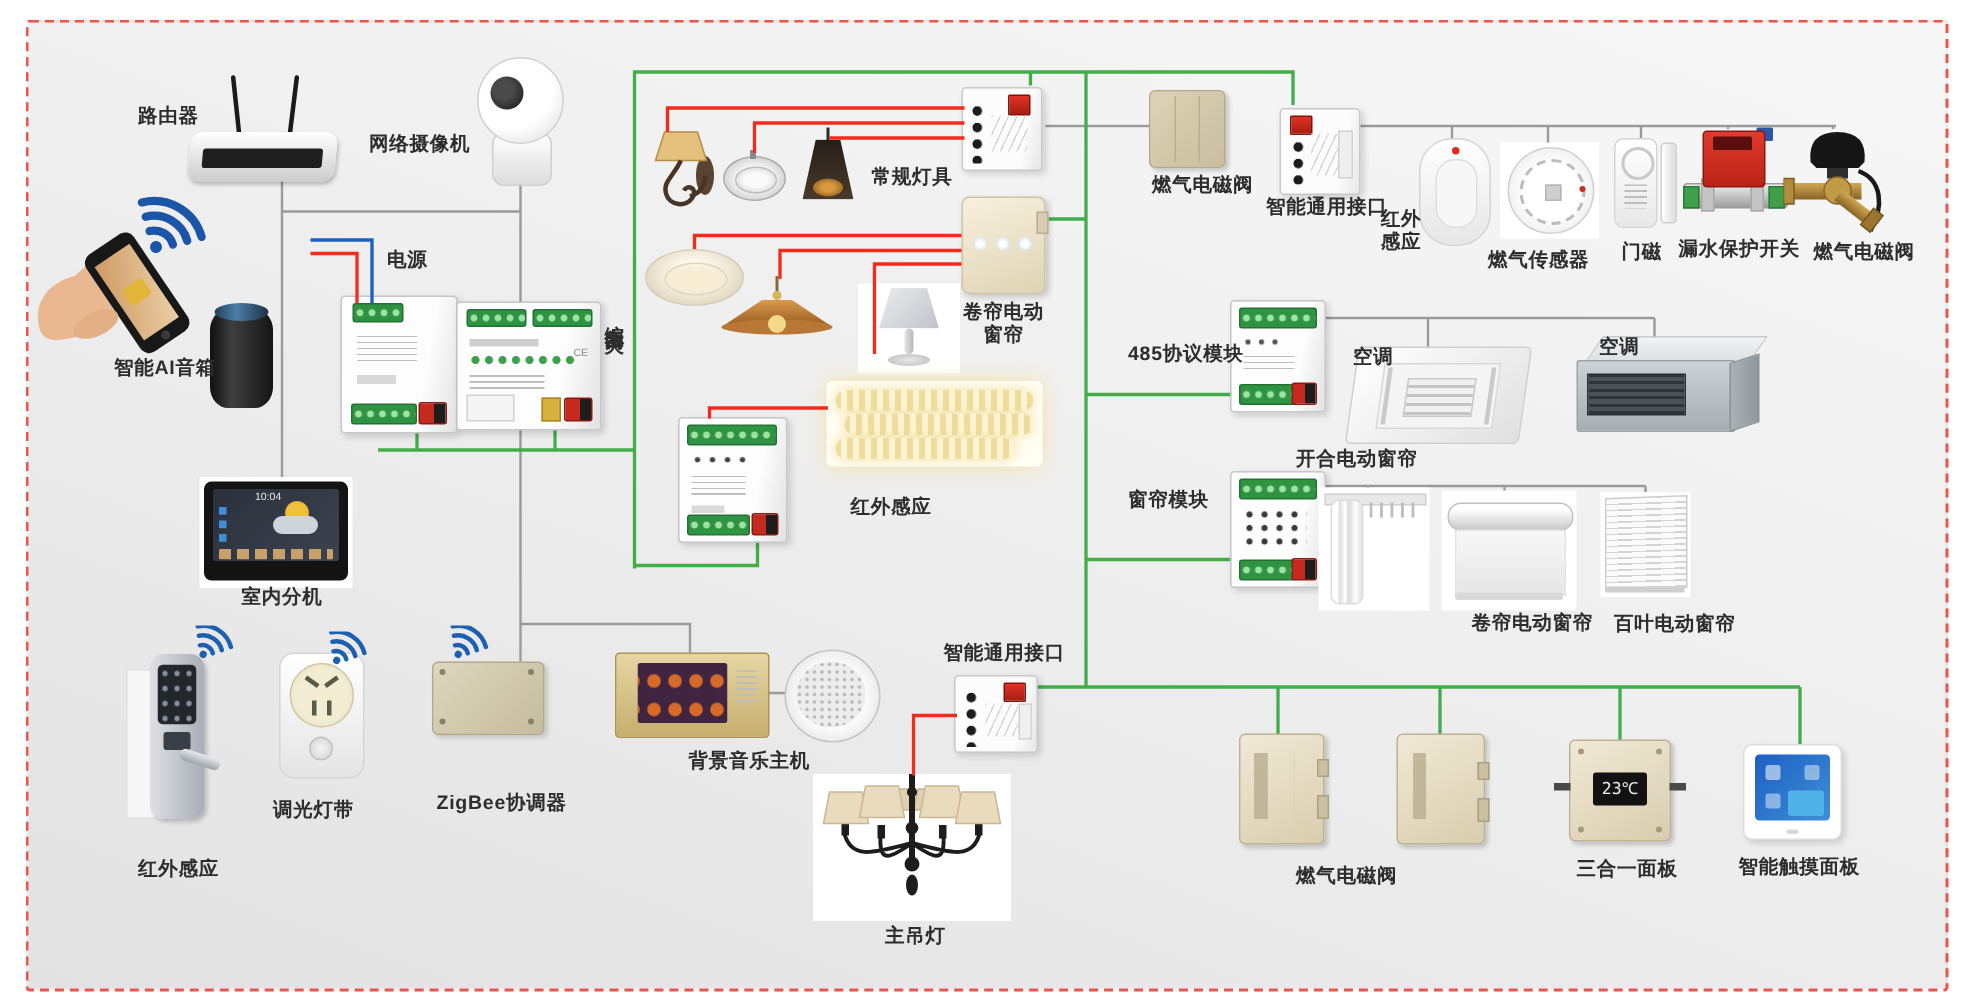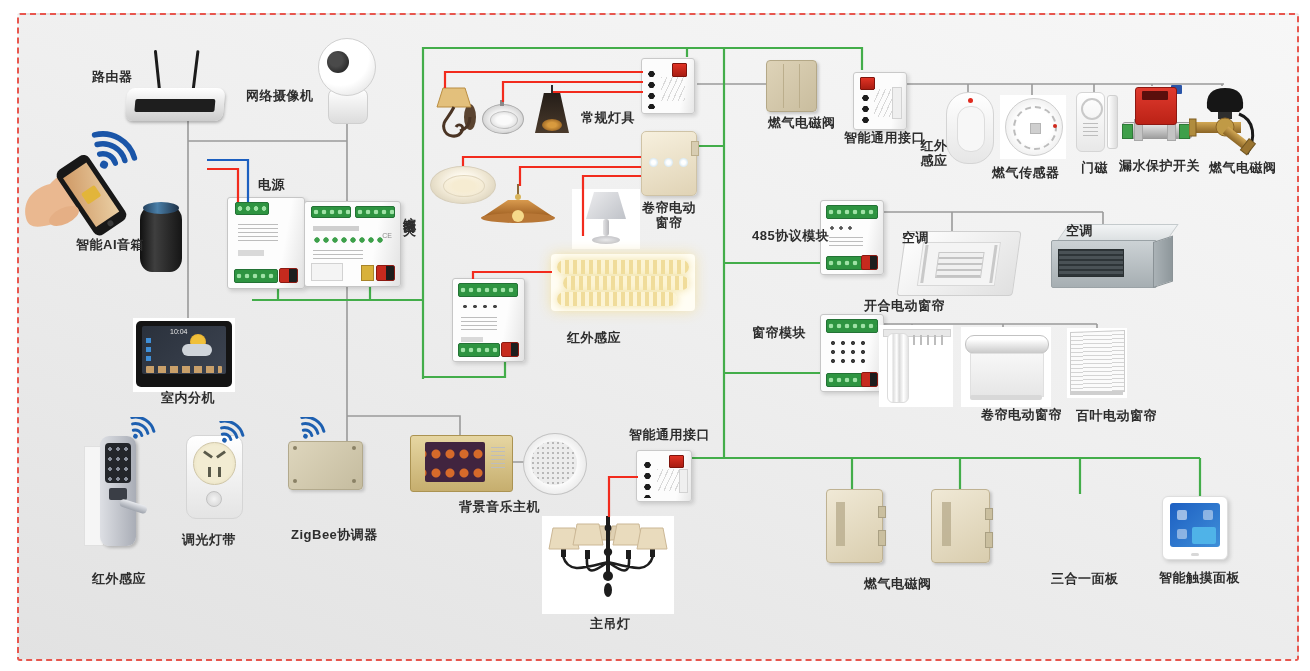--- a/index.html
+++ b/index.html
@@ -403,20 +403,31 @@
     <i style="left:9px;top:12px;width:36px;height:44px;background-image:linear-gradient(90deg,#b9ad8e 0 9px,rgba(0,0,0,0) 9px 27px);background-size:27px 4px;background-repeat:repeat-y;background-position:0 0;opacity:.8"></i>
     <i style="right:-4px;top:16px;width:6px;height:10px;background:#cabf9f;border:1px solid #aaa083"></i>
     <i style="right:-4px;top:40px;width:6px;height:14px;background:#cabf9f;border:1px solid #aaa083"></i>
   </div>
   <div class="dev panelbeige" style="left:931px;top:489px;width:57px;height:72px">
     <i style="left:10px;top:12px;width:38px;height:44px;background-image:linear-gradient(90deg,#b9ad8e 0 9px,rgba(0,0,0,0) 9px 28px);background-size:28px 4px;background-repeat:repeat-y;opacity:.8"></i>
     <i style="right:-4px;top:18px;width:6px;height:10px;background:#cabf9f;border:1px solid #aaa083"></i>
     <i style="right:-4px;top:42px;width:6px;height:14px;background:#cabf9f;border:1px solid #aaa083"></i>
   </div>
 
+  <div class="dev panelbeige" style="left:1046px;top:493px;width:66px;height:66px">
+    <i style="left:5px;top:5px;width:4px;height:4px;background:#a79a77;border-radius:50%"></i>
+    <i style="right:5px;top:5px;width:4px;height:4px;background:#a79a77;border-radius:50%"></i>
+    <i style="left:5px;bottom:5px;width:4px;height:4px;background:#a79a77;border-radius:50%"></i>
+    <i style="right:5px;bottom:5px;width:4px;height:4px;background:#a79a77;border-radius:50%"></i>
+    <i style="left:-11px;top:28px;width:11px;height:5px;background:#4a4a4a"></i>
+    <i style="right:-11px;top:28px;width:11px;height:5px;background:#4a4a4a"></i>
+    <b style="left:15px;top:21px;width:36px;height:22px;background:#121212;border-radius:2px;text-align:center">
+      <em style="position:static;display:inline;font-family:'DejaVu Sans Mono',monospace;font-size:11px;line-height:22px;color:#eaeaea">23℃</em>
+    </b>
+  </div>
 
   <div class="dev" style="left:1162px;top:496px;width:66px;height:64px">
     <b style="left:0;top:0;width:64px;height:62px;background:#ffffff;border:1px solid #dedede;border-radius:6px;box-shadow:2px 2px 4px rgba(0,0,0,.15)">
       <u style="left:7px;top:6px;width:50px;height:44px;background:linear-gradient(135deg,#1d5fc2,#3f8fd8);border-radius:3px">
         <i style="left:7px;top:7px;width:10px;height:10px;background:rgba(255,255,255,.55);border-radius:2px"></i>
         <i style="right:7px;top:7px;width:10px;height:10px;background:rgba(255,255,255,.45);border-radius:2px"></i>
         <i style="left:7px;top:26px;width:10px;height:10px;background:rgba(255,255,255,.45);border-radius:2px"></i>
         <i style="right:4px;bottom:3px;width:24px;height:17px;background:#4fb3e8;border-radius:2px"></i>
       </u>
       <i style="left:28px;bottom:3px;width:8px;height:3px;background:#d8d8d8;border-radius:2px"></i>
@@ -445,21 +456,21 @@
   <svg class="wires front" width="1310" height="671" viewBox="0 0 1310 671">
     <path class="wr" d="M643,72 H445 V88 M643,82 H503 V102 M643,92 H553"></path>
     <path class="wr" d="M641,157 H463 V166 M641,167 H520 V186 M641,176 H583 V236"></path>
     <path class="wr" d="M473,279 V272 H552 M638,477 H609 V517 M207,169 H238 V202"></path>
     <path class="wb" d="M207,160 H248 V202"></path>
   </svg>
 
   <div class="lbl" style="left:92px;top:69px">路由器</div>
   <div class="lbl" style="left:246px;top:88px">网络摄像机</div>
   <div class="lbl" style="left:76px;top:237px">智能AI音箱</div>
-  <div class="lbl" style="left:258px;top:177px">电源</div>
+  <div class="lbl" style="left:258px;top:165px">电源</div>
   <div class="lbl vert" style="left:402px;top:206px;height:70px">综合网关</div>
   <div class="lbl" style="left:581px;top:110px">常规灯具</div>
   <div class="lbl c" style="left:637px;top:200px;width:64px">卷帘电动窗帘</div>
   <div class="lbl" style="left:768px;top:115px">燃气电磁阀</div>
   <div class="lbl" style="left:844px;top:130px">智能通用接口</div>
   <div class="lbl c" style="left:919px;top:138px;width:30px">红外感应</div>
   <div class="lbl" style="left:992px;top:165px">燃气传感器</div>
   <div class="lbl" style="left:1081px;top:160px">门磁</div>
   <div class="lbl" style="left:1119px;top:158px">漏水保护开关</div>
   <div class="lbl" style="left:1209px;top:160px">燃气电磁阀</div>

